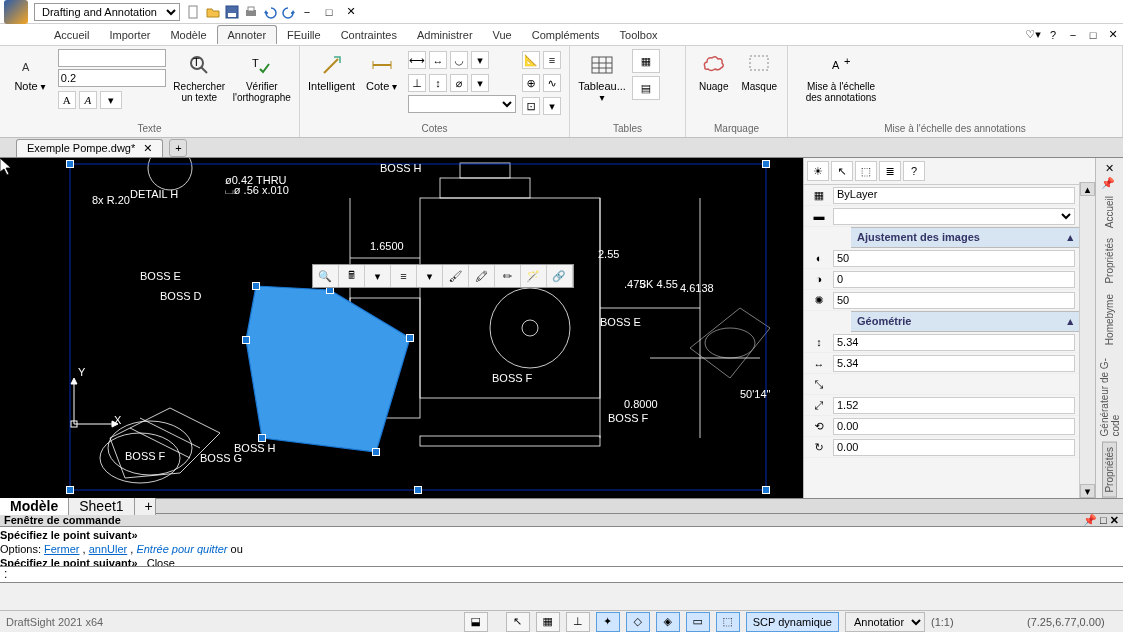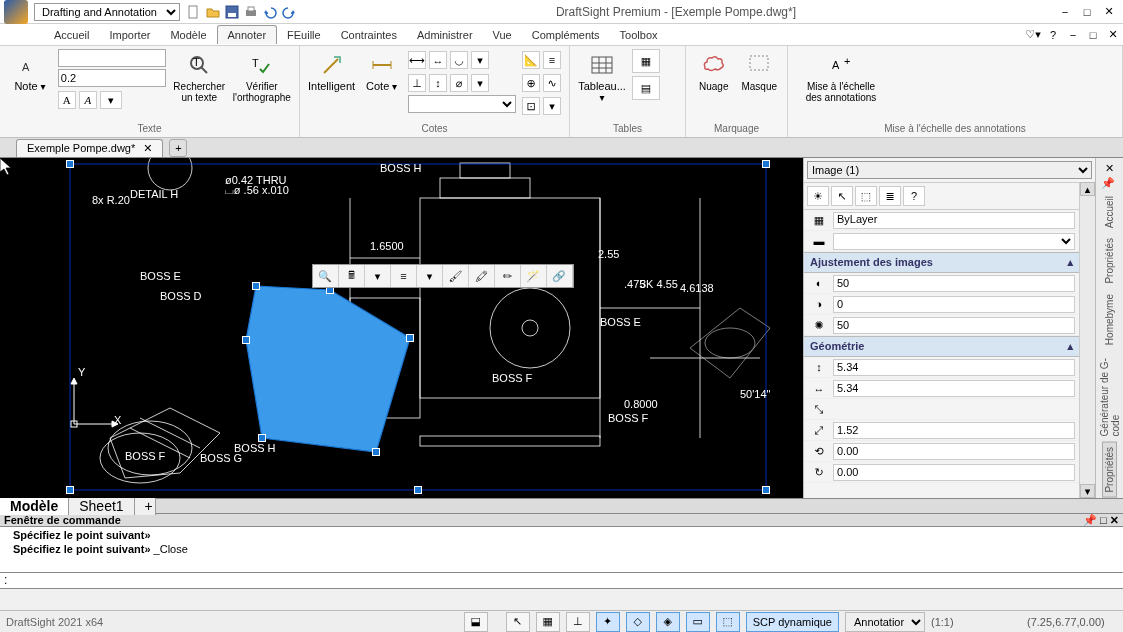--- a/index.html
+++ b/index.html
@@ -50,36 +50,36 @@
 .rside-tabs .vtab.active { background:#ddd; border:1px solid #aaa; }
 .pin-ic { width:16px; height:16px; }
 
 
 .props { width:292px; background:#f4f4f4; border-left:1px solid #bbb; display:flex; flex-direction:column; position:relative; }
 .props-head { display:flex; align-items:center; padding:3px; border-bottom:1px solid #ccc; }
 .props-head select { flex:1; height:18px; border:1px solid #999; }
 .props-toolbar { display:flex; gap:2px; padding:3px; border-bottom:1px solid #ccc; }
 .props-toolbar .pt { width:22px; height:20px; border:1px solid #ccc; background:#fff; display:flex; align-items:center; justify-content:center; cursor:pointer; }
 .props-body { flex:1; overflow:auto; }
-.section-hdr { background:#d7e5f2; padding:3px 6px; font-weight:bold; color:#336; border-top:1px solid #bbb; border-bottom:1px solid #bbb; display:flex; justify-content:space-between; }
+.section-hdr { background:#d7e5f2; padding:3px 6px; font-weight:bold; color:#336; border-top:1px solid #bbb; border-bottom:1px solid #bbb; display:flex; justify-content:space-between;margin-left:47px; }
 .prop-row { display:flex; align-items:center; padding:1px 4px; border-bottom:1px solid #eee; }
 .prop-ic { width:22px; height:18px; display:flex; align-items:center; justify-content:center; }
 .prop-val { flex:1; height:17px; border:1px solid #ccc; background:#fff; padding:0 3px; margin-left:3px; }
 .props-scroll { width:16px; background:#eaeaea; border-left:1px solid #ccc; position:absolute; right:0; top:24px; bottom:0; }
 .props-scroll .up, .props-scroll .dn { height:14px; background:#ddd; border:1px solid #bbb; text-align:center; line-height:12px; }
 .props-scroll .dn { position:absolute; bottom:0; width:100%; }
 
 
 .sheettabs { height:15px; background:#dcdcdc; border-top:1px solid #888; display:flex; align-items:center; }
 .sheettab { padding:1px 10px; font-size:14px; border-right:1px solid #999; background:#f0f0f0; cursor:pointer; }
 .sheettab.active { background:#fff; font-weight:bold; }
 
 
 .cmdwin-hdr { height:14px; background:#dcdcdc; border-top:1px solid #888; border-bottom:1px solid #888; font-size:10px; padding:0 4px; font-weight:bold; display:flex; justify-content:space-between; align-items:center; }
-.cmdwin { height:46px; background:#fff; border-bottom:1px solid #888; padding:1px 13px; overflow:hidden; }
+.cmdwin { height:40px; background:#fff; border-bottom:1px solid #888; padding:1px 0; overflow:hidden; }
 .cmdwin .line { font-size:11px; line-height:14px; }
 .cmdwin .bold { font-weight:bold; }
 .cmdwin .link { color:#06c; text-decoration:underline; cursor:pointer; }
 .cmdwin .ital { font-style:italic; color:#06c; }
 .cmdprompt { height:16px; background:#fff; border-bottom:1px solid #888; padding:0 4px; font-size:12px; }
 
 
 .statusbar { height:22px; background:#eee; border-top:1px solid #bbb; display:flex; align-items:center; padding:0 6px; gap:6px; position:absolute; bottom:0; left:0; right:0; }
 .statusbar .app { color:#666; }
 .statusbar .fill { flex:1; }
@@ -136,21 +136,20 @@
           <path d="M3 5l-2 3 4 1z" fill="#2a6ac0"></path>
         </svg>
       </div>
     <div class="qat-ic">
         <svg width="14" height="14">
           <path d="M6 3a5 5 0 1 0 5 5H9" fill="none" stroke="#2a6ac0" stroke-width="1.5"></path>
           <path d="M11 5l2 3-4 1z" fill="#2a6ac0"></path>
         </svg>
       </div>
   </div>
-  <div class="title-text">DraftSight Premium - [Exemple Pompe.dwg*]</div>
   <div class="win-controls">
     <div class="wc">−</div>
     <div class="wc">□</div>
     <div class="wc">✕</div>
   </div>
 </div>
 
 <div class="menubar">
   <div class="menu-item">Accueil</div>
   <div class="menu-item">Importer</div>
@@ -424,23 +423,20 @@
       <div class="mb">🪄</div>
       <div class="mb">🔗</div>
     </div>
 
     <svg class="cursor-arrow" width="16" height="20">
         <path d="M0 0 L0 14 L4 11 L7 17 L9 16 L6 10 L11 10 z" fill="#fff" stroke="#000" stroke-width="0.8"></path>
       </svg>
   </div>
 
   <div class="props">
-    <div class="props-head">
-      <select><option>Image (1)</option></select>
-    </div>
     <div class="props-toolbar">
       <div class="pt">☀</div>
       <div class="pt">↖</div>
       <div class="pt">⬚</div>
       <div class="pt">≣</div>
       <div class="pt">?</div>
     </div>
     <div class="props-body" style="padding-right:16px">
       <div class="prop-row">
         <div class="prop-ic">▦</div>
@@ -516,20 +512,29 @@
   <div class="sheettab">Sheet1</div>
   <div class="sheettab" style="width:20px;text-align:center">+</div>
 </div>
 
 <div class="cmdwin-hdr">
   <span>Fenêtre de commande</span>
   <span><span>📌</span> <span>□</span> <span>✕</span></span>
 </div>
 <div class="cmdwin">
   <div class="line"><span class="bold">Spécifiez le point suivant»</span></div>
+  <div class="line">
+    <span>Options: </span>
+    <span class="link">Fermer</span>
+    <span>, </span>
+    <span class="link">annUler</span>
+    <span>, </span>
+    <span class="ital">Entrée pour quitter</span>
+    <span> ou</span>
+  </div>
   <div class="line"><span class="bold">Spécifiez le point suivant»</span><span> _Close</span></div>
 </div>
 <div class="cmdprompt">:</div>
 
 <div class="statusbar">
   <span class="app">DraftSight 2021 x64</span>
   <div class="fill"></div>
   <div class="sbtn">⬓</div>
   <div style="width:6px"></div>
   <div class="sbtn">↖</div>

